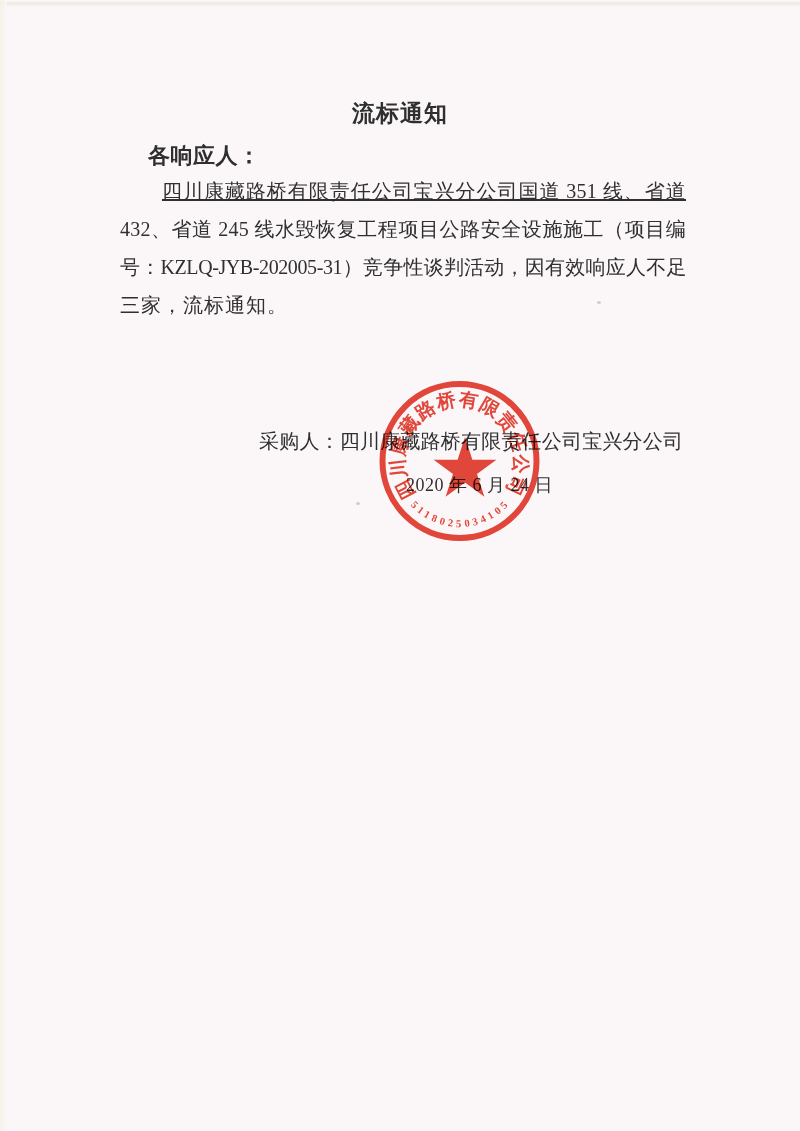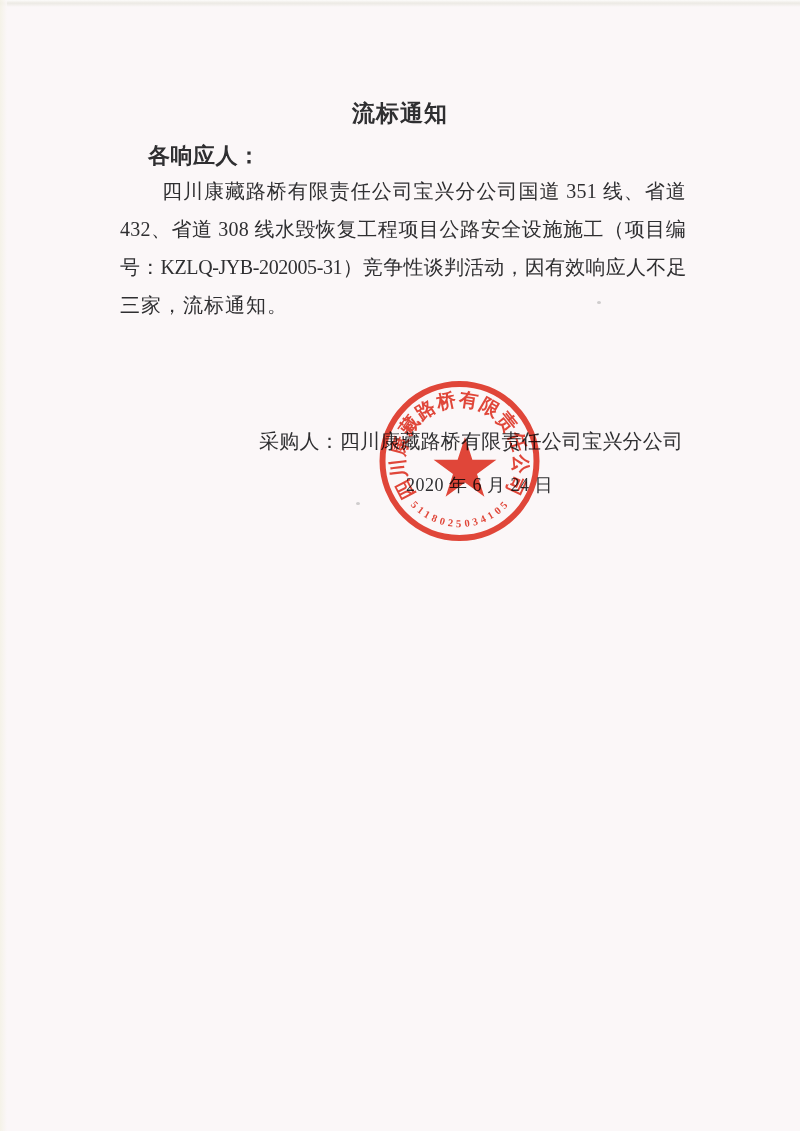--- a/index.html
+++ b/index.html
@@ -27,21 +27,21 @@
   }
   .body-par{
     position:absolute;top:172px;left:120px;width:566px;
     font-size:20px;
   }
   .bline{
     height:38px;line-height:38px;
     text-align:justify;text-align-last:justify;
     letter-spacing:.2px;
   }
-  .bline.indent{text-indent:42px;}
+  .bline.indent{text-indent:42px;text-decoration:underline;}
   .bline.tight{letter-spacing:-.4px;}
   .bline.last{text-align-last:left;letter-spacing:1px;}
   .purchaser{
     position:absolute;top:429px;left:259px;
     font-size:20px;line-height:25px;letter-spacing:.2px;white-space:nowrap;
   }
   .dateline{
     position:absolute;top:473px;left:406px;
     font-size:18px;line-height:24px;letter-spacing:.5px;white-space:nowrap;
   }
@@ -61,21 +61,21 @@
 <div class="page">
   <div class="edge-top"></div>
   <div class="edge-left"></div>
 
   <div class="title">流标通知</div>
 
   <div class="salutation">各响应人：</div>
 
   <div class="body-par">
     <div class="bline indent">四川康藏路桥有限责任公司宝兴分公司国道 351 线、省道</div>
-    <div class="bline">432、省道 308 线水毁恢复工程项目公路安全设施施工（项目编</div>
+    <div class="bline">432、省道 245 线水毁恢复工程项目公路安全设施施工（项目编</div>
     <div class="bline tight">号：KZLQ-JYB-202005-31）竞争性谈判活动，因有效响应人不足</div>
     <div class="bline last">三家，流标通知。</div>
   </div>
 
   <div class="purchaser">采购人：四川康藏路桥有限责任公司宝兴分公司</div>
 
   <div class="dateline">2020 年 6 月 24 日</div>
 
   <svg class="seal" viewBox="0 0 172 172">
     <defs>

